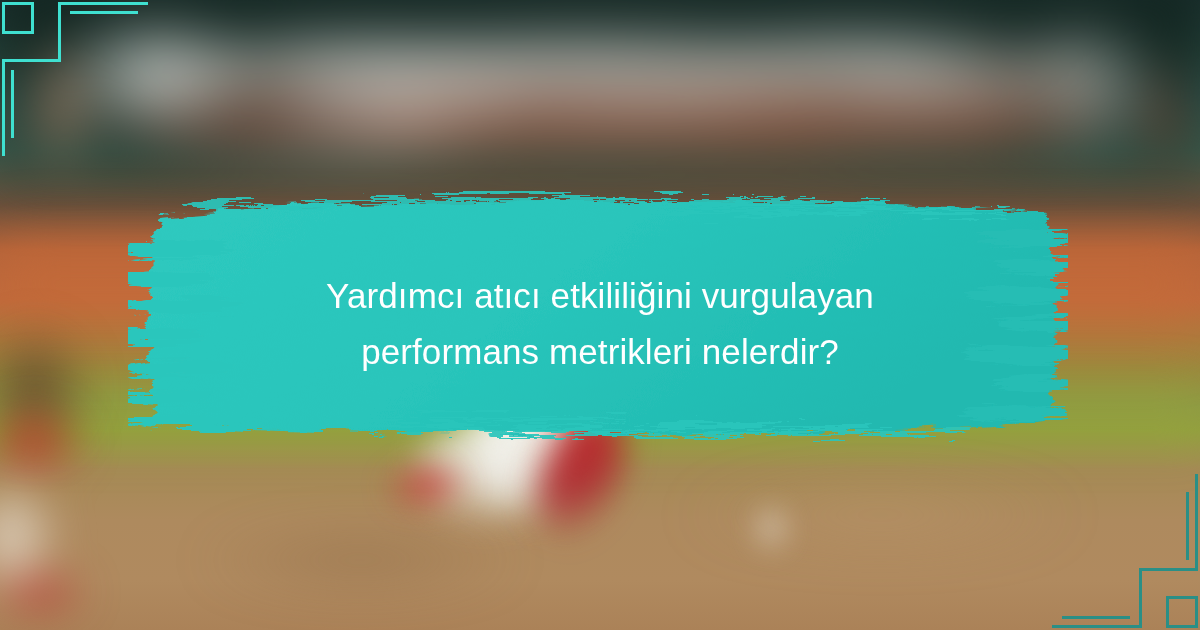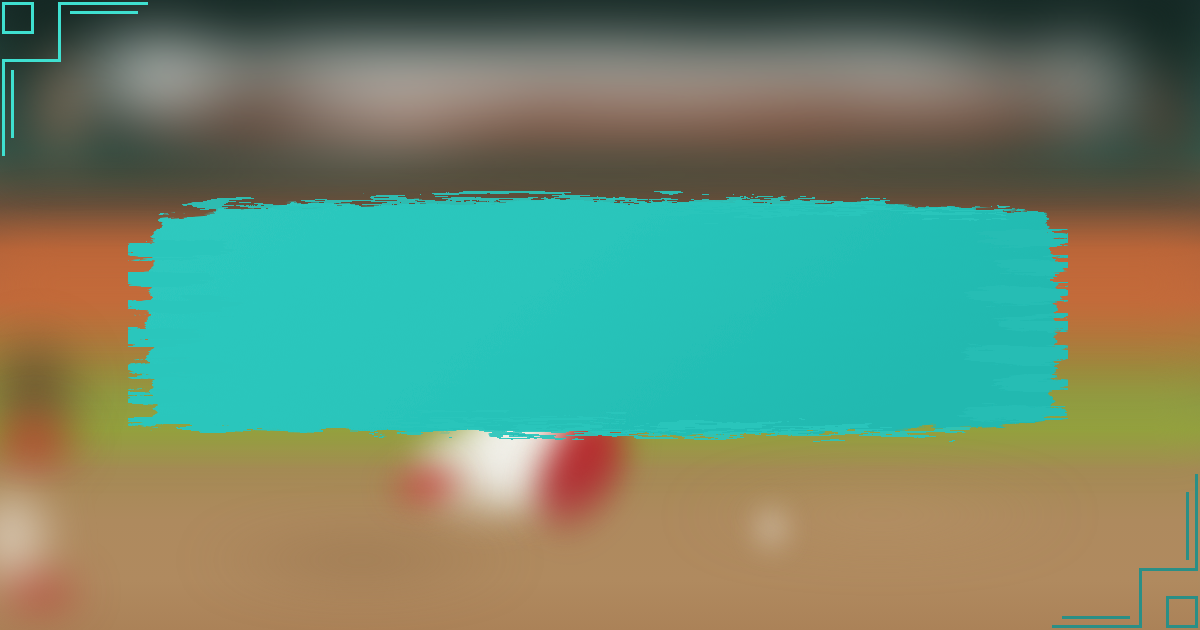--- a/index.html
+++ b/index.html
@@ -282,20 +282,22 @@
         <rect x="60" y="16" width="700" height="5" rx="2"></rect>
         <rect x="240" y="10" width="420" height="4" rx="2"></rect>
         <rect x="420" y="24" width="460" height="4" rx="2"></rect>
         <rect x="120" y="238" width="620" height="5" rx="2"></rect>
         <rect x="360" y="246" width="480" height="4" rx="2"></rect>
         <rect x="200" y="230" width="300" height="3" rx="1.5"></rect>
       </g>
     </svg>
   </div>
 
+  <div id="headline">Yardımcı atıcı etkililiğini vurgulayan
+performans metrikleri nelerdir?</div>
 
   <div>
     <div class="orn-box" id="tl-square"></div>
     <div class="orn" id="tl-elbow-h"></div>
     <div class="orn" id="tl-elbow-v"></div>
     <div class="orn" id="tl-elbow-h2"></div>
     <div class="orn" id="tl-line-h2"></div>
     <div class="orn" id="tl-line-v1"></div>
     <div class="orn" id="tl-line-v2"></div>
   </div>

